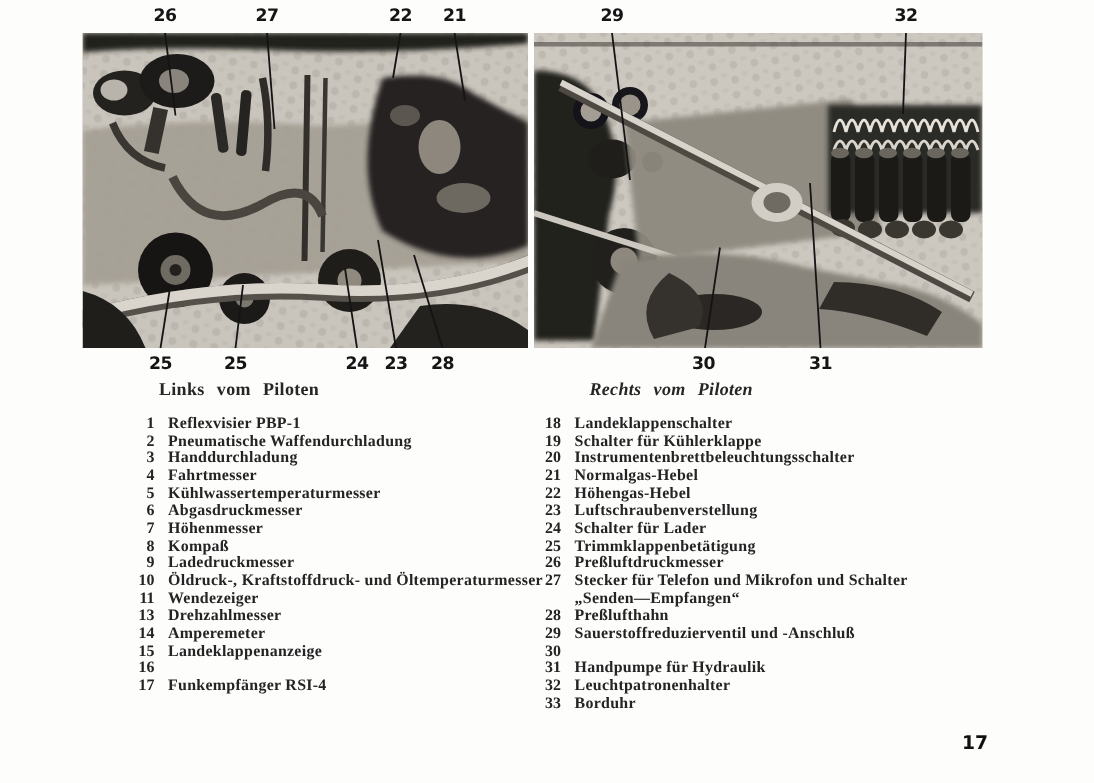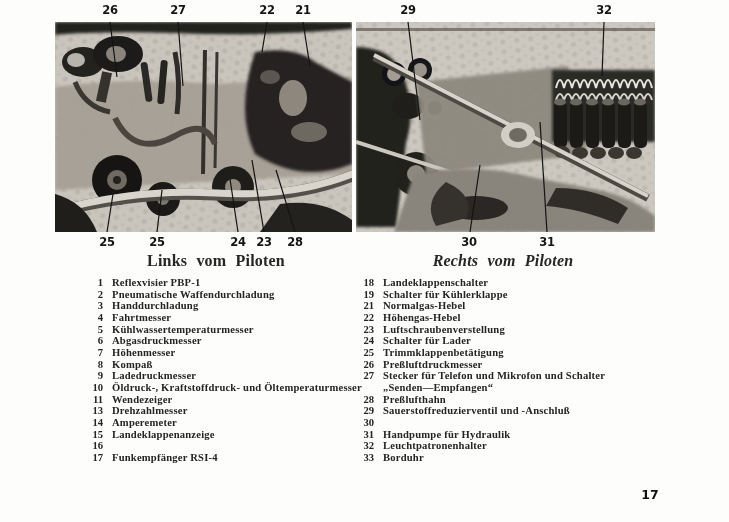--- a/index.html
+++ b/index.html
@@ -14,22 +14,22 @@
   .photo-right{left:356px;width:299px;}
   .callout-row{position:absolute;left:0;width:729px;height:14px;pointer-events:none;}
   .callout-row-top{top:3px;}
   .callout-row-bottom{top:235px;}
   .callout{
     position:absolute;transform:translateX(-50%);
     font-family:"DejaVu Sans",sans-serif;font-weight:700;font-size:11.5px;
     color:#151515;letter-spacing:-0.3px;white-space:nowrap;
   }
   .caption{
-    position:absolute;top:252px;width:220px;text-align:center;
-    font-weight:700;font-size:16px;color:#262626;
+    position:absolute;top:252px;width:220px;
+    font-weight:700;font-size:12px;color:#262626;
     word-spacing:5px;letter-spacing:0.2px;white-space:nowrap;
   }
   .caption-left{left:106px;}
   .caption-right{left:393px;font-style:italic;}
   .legend-col{position:absolute;top:277px;}
   .legend-col-left{left:83px;width:290px;}
   .legend-col-right{left:354px;width:310px;}
   .legend-row{display:flex;line-height:11.65px;font-size:10.6px;font-weight:700;color:#242424;}
   .legend-num{width:20px;text-align:right;flex:0 0 auto;}
   .legend-text{margin-left:9px;white-space:pre-line;letter-spacing:0.2px;}
@@ -272,20 +272,24 @@
   <div class="legend-col legend-col-right">
       <div class="legend-row">
         <span class="legend-num">18</span>
         <span class="legend-text">Landeklappenschalter</span>
       </div>
       <div class="legend-row">
         <span class="legend-num">19</span>
         <span class="legend-text">Schalter für Kühlerklappe</span>
       </div>
       <div class="legend-row">
+        <span class="legend-num">20</span>
+        <span class="legend-text">Instrumentenbrettbeleuchtungsschalter</span>
+      </div>
+      <div class="legend-row">
         <span class="legend-num">21</span>
         <span class="legend-text">Normalgas-Hebel</span>
       </div>
       <div class="legend-row">
         <span class="legend-num">22</span>
         <span class="legend-text">Höhengas-Hebel</span>
       </div>
       <div class="legend-row">
         <span class="legend-num">23</span>
         <span class="legend-text">Luftschraubenverstellung</span>

